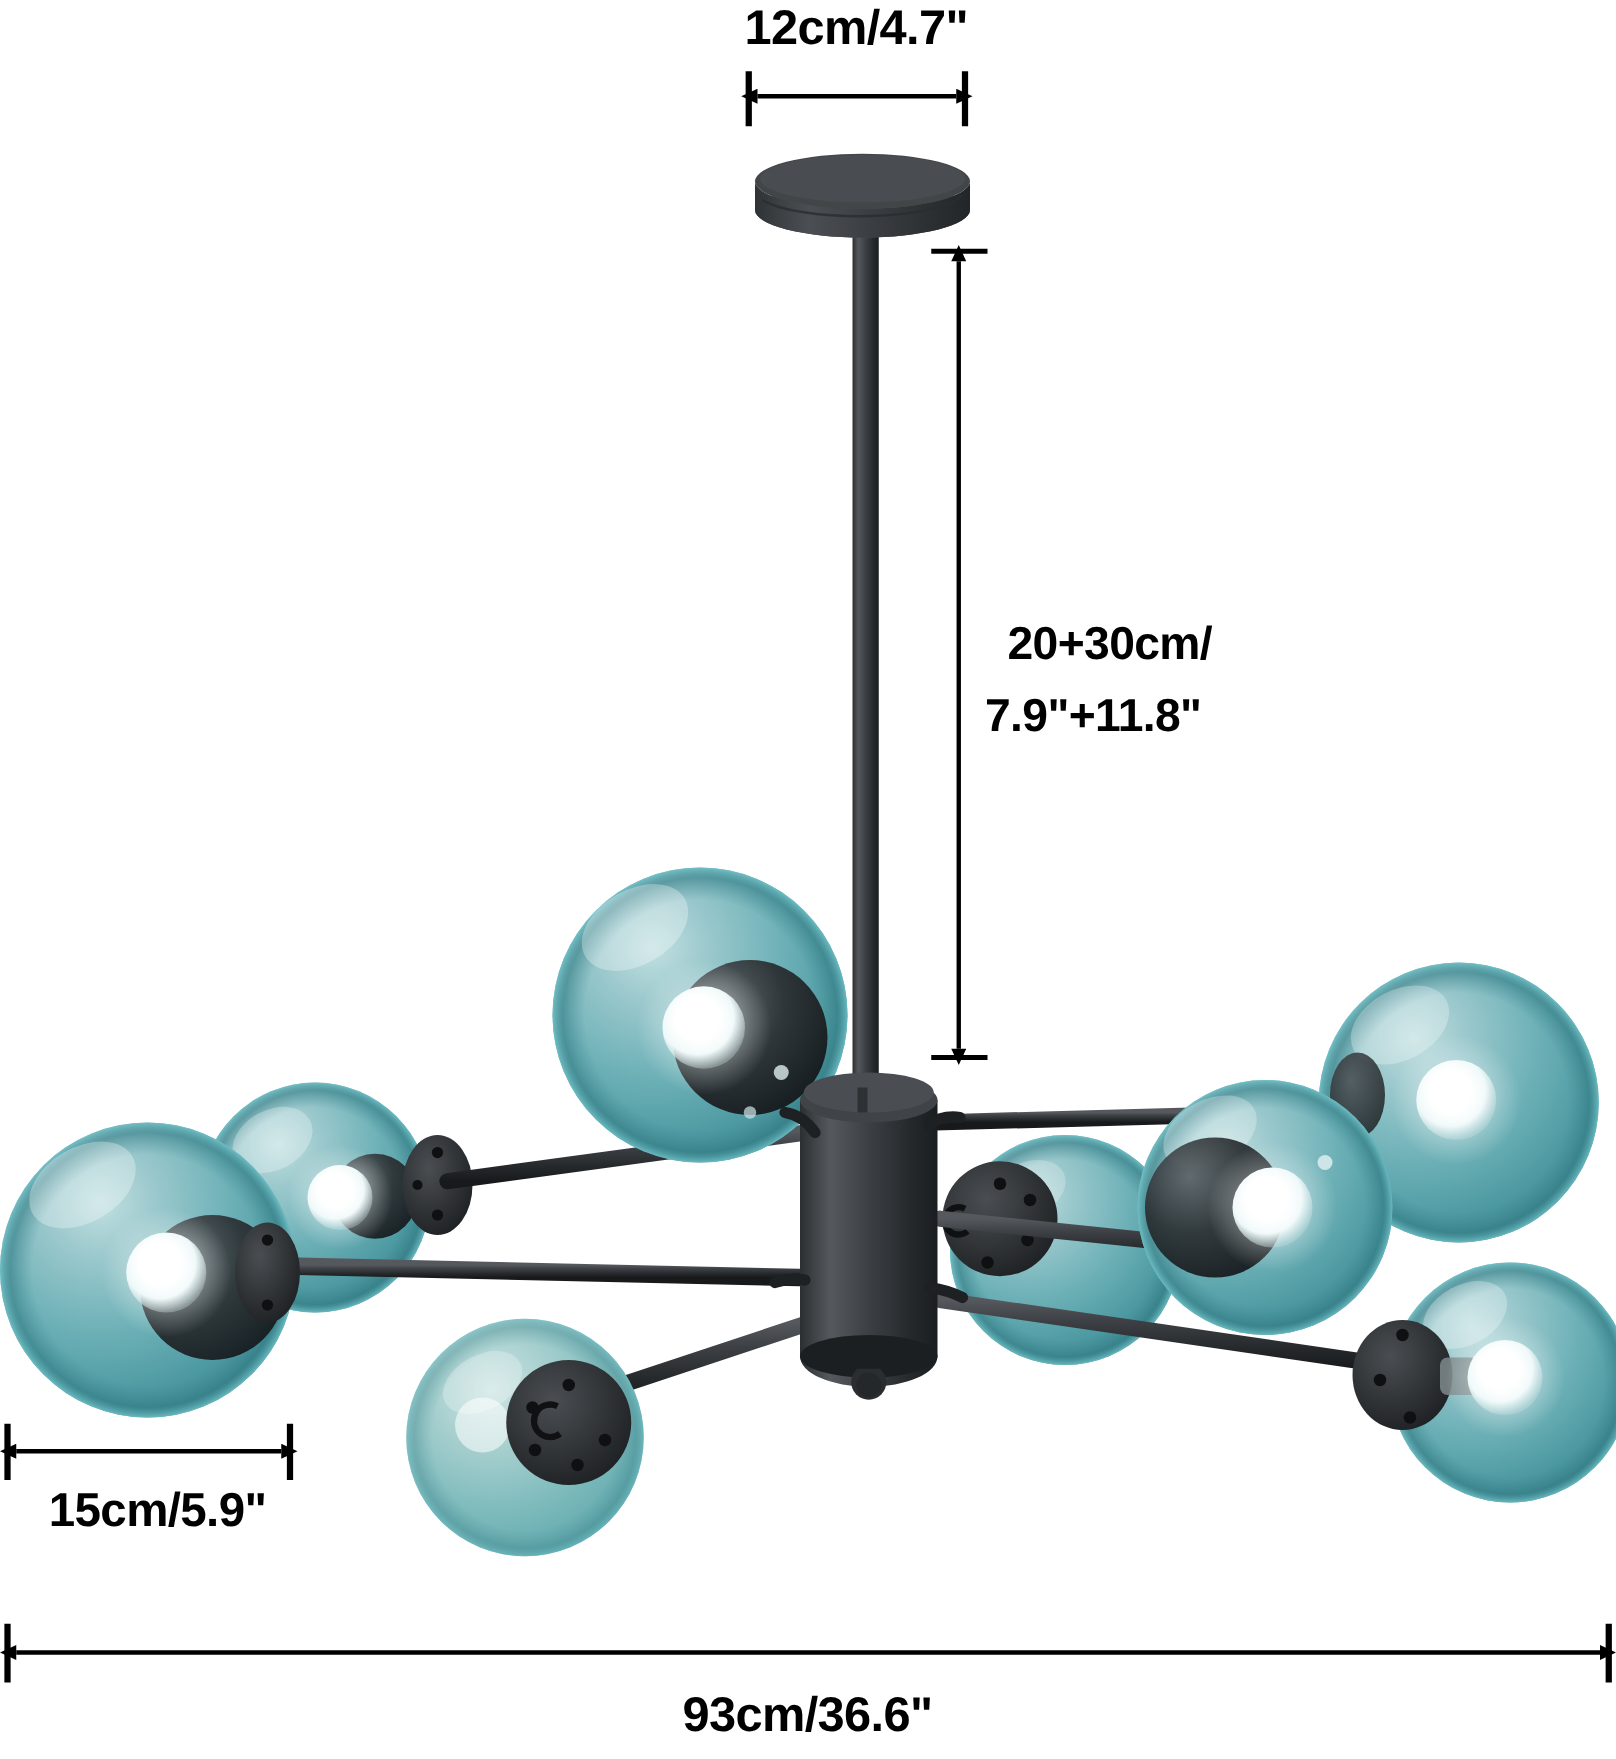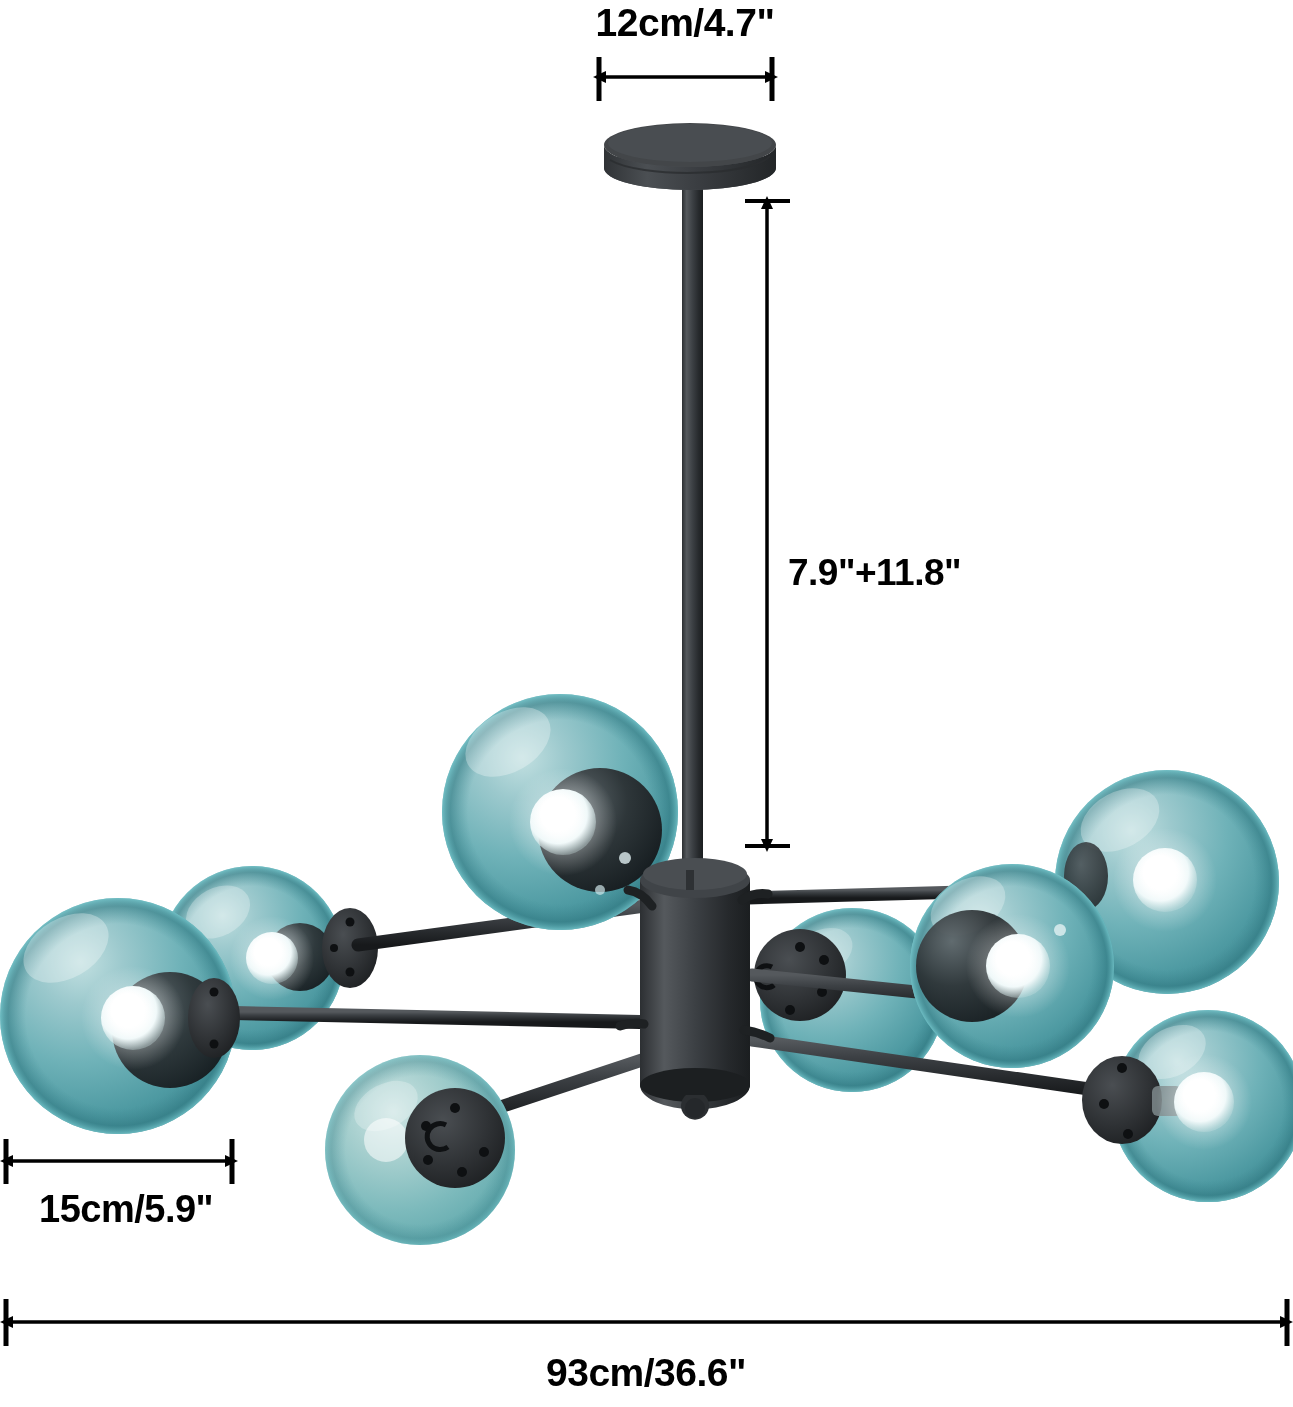--- a/index.html
+++ b/index.html
@@ -250,20 +250,21 @@
 
     <g stroke="#000">
       <line x1="6" y1="1299" x2="6" y2="1346" stroke-width="5"></line>
       <line x1="1287" y1="1299" x2="1287" y2="1346" stroke-width="5"></line>
       <line x1="13" y1="1322" x2="1280" y2="1322" stroke-width="3.5" marker-start="url(#arrL)" marker-end="url(#arrR)"></line>
     </g>
   </svg>
 
   <div class="dim-label center" style="left:540px;top:0px;width:290px;font-size:39px;line-height:46px;">12cm/4.7"</div>
 
+  <div class="dim-label" style="left:806px;top:484px;font-size:37px;line-height:62px;">20+30cm/</div>
 
   <div class="dim-label" style="left:788px;top:542px;font-size:37px;line-height:62px;">7.9"+11.8"</div>
 
   <div class="dim-label" style="left:39px;top:1186px;font-size:38px;line-height:46px;">15cm/5.9"</div>
 
   <div class="dim-label center" style="left:476px;top:1350px;width:340px;font-size:39px;line-height:46px;">93cm/36.6"</div>
 
 </div>
 
 </body></html>

